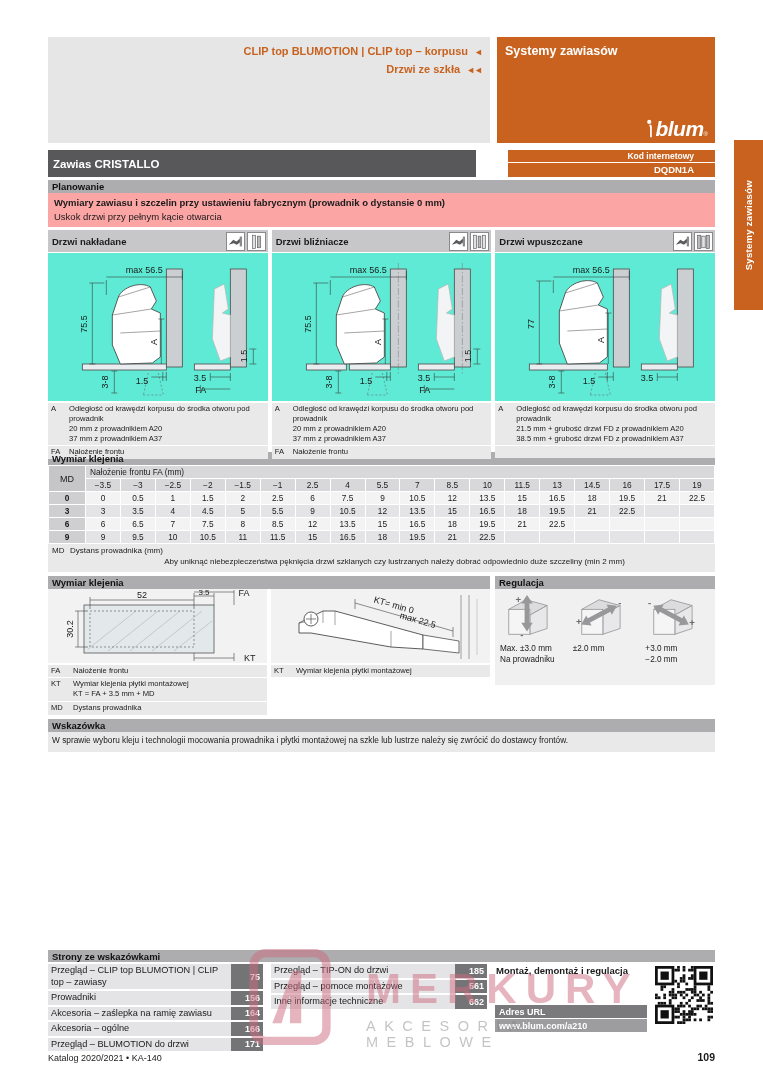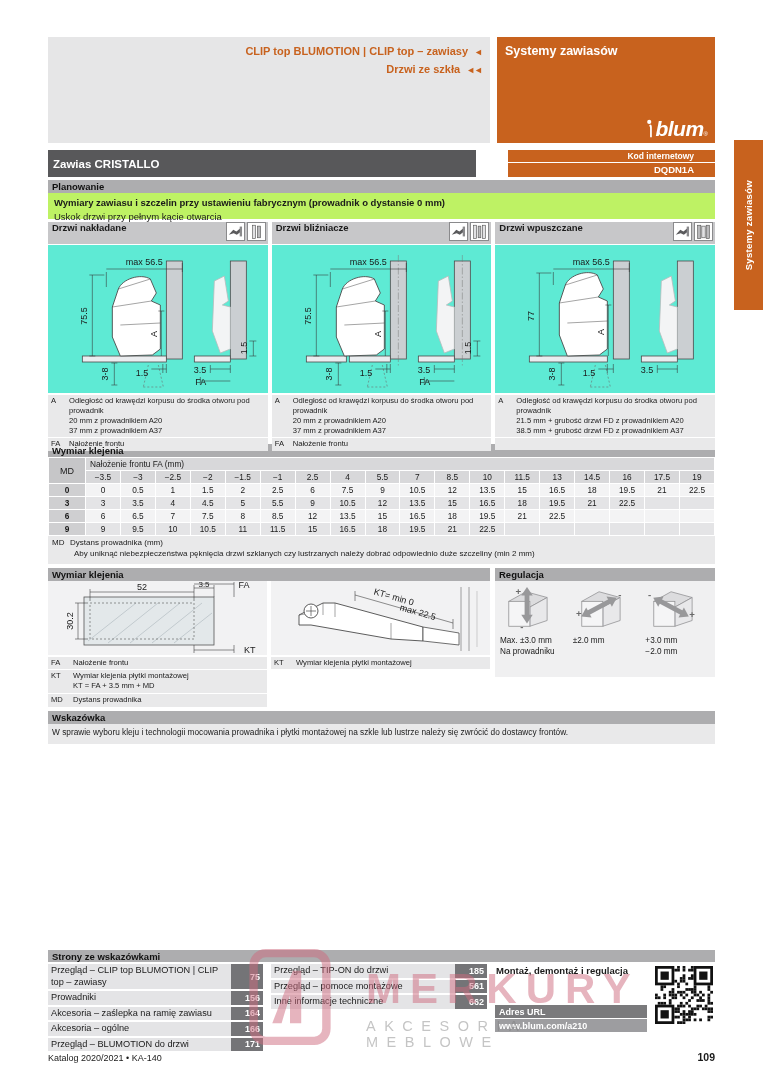--- a/index.html
+++ b/index.html
@@ -28,27 +28,27 @@
   .code-row { height:13px; display:flex; align-items:center; justify-content:flex-end;
               padding-right:21px; font-weight:bold; }
   .code-row.lbl { font-size:8.5px; border-bottom:1px solid #fff; }
   .code-row.val { font-size:9.5px; }
 
   
   .bar { height:13px; background:#ADADAF; display:flex; align-items:center;
          padding-left:4px; font-weight:bold; font-size:9.5px; color:#111; }
   .mt3 { margin-top:3px; } .mt4 { margin-top:4px; }
 
-  .plan-text { height:26px; background:#bef264; padding:4px 6px 0; font-size:9.5px; }
+  .plan-text { height:34px; background:#fca5a5; padding:4px 6px 0; font-size:9.5px; }
   .plan-text .l1 { font-weight:bold; margin-bottom:3px; }
 
   
   .door-row { margin-top:3px; display:flex; gap:4px; }
   .door-col { flex:1 1 0; }
-  .dch { height:22px; background:#C7C7C9; display:flex; padding:0 2px 0 4px; }
+  .dch { height:22px; background:#C7C7C9; display:flex; align-items:center; padding:0 2px 0 4px; }
   .dch-title { flex:1; font-weight:bold; font-size:9.5px; }
   .pict-box { width:19px; height:19px; background:#fff; border:1px solid #8a8a8c; margin-left:2px; flex:0 0 auto; }
   .pict-box svg { width:100%; height:100%; display:block; }
   .ddraw { height:148px; background:#5eead4; margin-top:1px; }
   .ddraw svg { width:100%; height:100%; display:block; }
   .dnotes { margin-top:2px; height:46px; font-size:7.6px; line-height:1.3; }
   .note-block { display:flex; background:#E9E9EA; padding:1px 3px 2px; }
   .note-block + .note-block { margin-top:1px; }
   .nkey { flex:0 0 18px; }
   .nlines { flex:1; }
@@ -60,21 +60,21 @@
                    font-size:8.3px; background:#fff; }
   .fa-table th, .fa-table td { height:12px; padding:0; text-align:center; font-weight:normal; }
   .th-md { background:#C6C6C8; font-weight:bold; font-size:9px; }
   .th-fa { background:#D8D8DA; text-align:left !important; padding-left:4px !important; font-weight:bold; }
   .th-col { background:#D8D8DA; font-weight:bold; }
   tr.r0 td { background:#F3F3F4; }
   tr.r1 td { background:#E4E4E6; }
   .fa-table td.md { background:#CFCFD1; font-weight:bold; }
   .tbl-foot { background:#E9E9EA; padding:2px 0 4px; font-size:8px; line-height:1.35; }
   .fn { display:flex; } .fn-key { flex:0 0 22px; padding-left:4px; } .fn-text { flex:1; }
-  .fn2 { padding-left:26px; }
+  .fn2 { padding-left:26px;text-align:center; }
 
   
   .detail-row { margin-top:4px; display:flex; gap:5px; }
   .detail-left { width:442px; }
   .dl-draws { display:flex; gap:4px; }
   .dl-box { width:219px; height:74px; background:#F2F2F3; }
   .dl-box svg { width:100%; height:100%; display:block; }
   .dl-notes { display:flex; gap:4px; margin-top:2px; font-size:7.6px; line-height:1.3; }
   .dl-ncol { width:219px; }
   .detail-right { width:220px; }
@@ -130,21 +130,21 @@
 <body>
 
 <div class="side-tab">
   <span>Systemy zawiasów</span>
 </div>
 
 <div class="content">
 
   <div class="hdr-row">
     <div class="bc-box">
-      <div class="bc-line"><span>CLIP top BLUMOTION | CLIP top – zawiasy</span><span class="bc-arrow">◄</span></div>
+      <div class="bc-line"><span>CLIP top BLUMOTION | CLIP top – korpusu</span><span class="bc-arrow">◄</span></div>
       <div class="bc-line"><span>Drzwi ze szkła</span><span class="bc-arrow">◄◄</span></div>
     </div>
     <div class="cat-box">
       <div class="cat-title">Systemy zawiasów</div>
       <div class="blum">
         <svg class="blum-mark" viewBox="0 0 9 22">
           <circle cx="3.6" cy="3.4" r="2.4" fill="#fff"></circle>
           <path d="M6.6 21 L6.6 9 Q6.6 6.4 4.6 6.4 L3.4 8.2 Q4.6 8.4 4.6 10 L4.6 21 Z" fill="#fff"></path>
         </svg>
         <span class="blum-word">blum</span>

